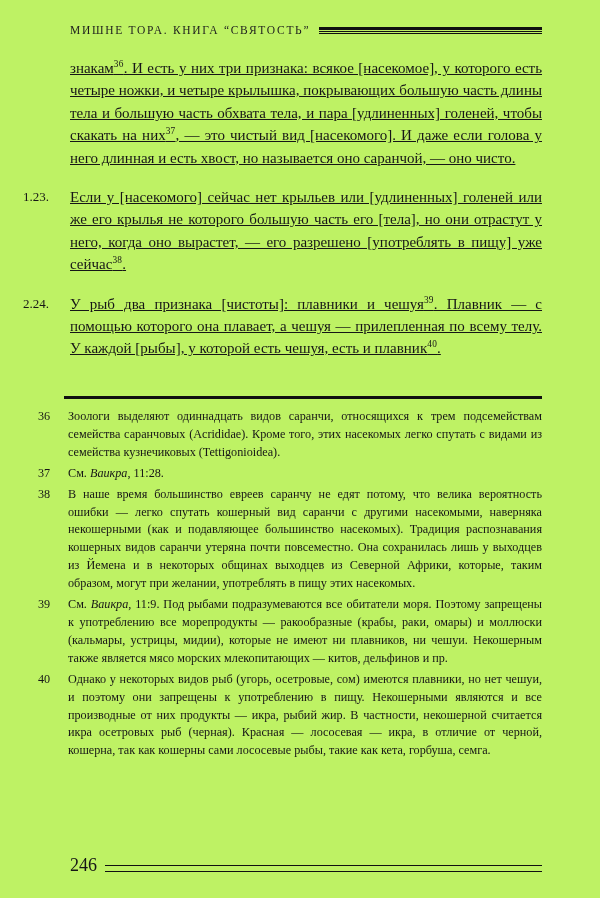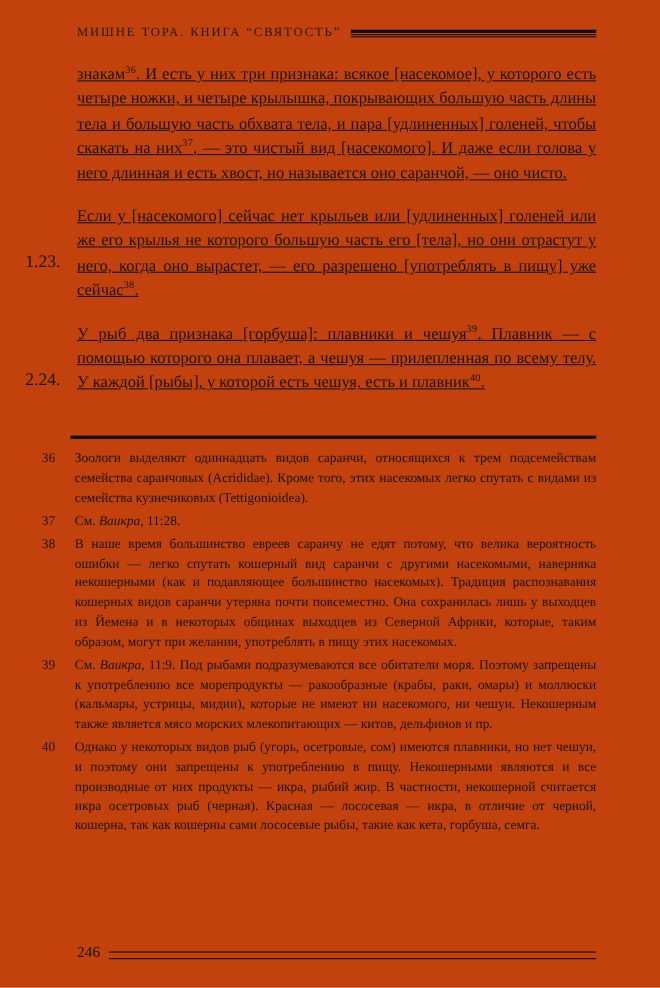--- a/index.html
+++ b/index.html
@@ -3,21 +3,21 @@
 <meta charset="utf-8">
 <title>Мишне Тора — стр. 246</title>
 <style>
   * { box-sizing: border-box; }
   html, body { margin: 0; padding: 0; background: #efefed; }
   .page {
     position: relative;
     width: 600px;
     height: 898px;
     margin: 0 auto;
-    background: #c2410c;
+    background: #bef264;
     color: #161616;
     font-family: "Liberation Serif", "DejaVu Serif", serif;
     overflow: hidden;
   }
 
   
   .header {
     position: absolute;
     top: 24px; left: 70px; right: 58px;
     display: flex; align-items: center;
@@ -45,23 +45,22 @@
     position: relative;
     font-size: 15px;
     line-height: 22.4px;
     text-align: justify;
     margin: 0 0 17px 0;
     text-decoration: underline;
   }
   .para-number {
     position: absolute;
     left: -47px; top: 0;
-    font-size: 16px;
+    font-size: 13px;
     text-align: center;
-    margin-top: 42px;
   }
   sup.fnref {
     font-size: 0.62em;
     line-height: 0;
     vertical-align: super;
     letter-spacing: 0.3px;
   }
 
   
   .fn-sep {
@@ -89,21 +88,21 @@
   }
   .footnote i { font-style: italic; }
 
   
   .footer {
     position: absolute;
     left: 70px; right: 58px; bottom: 24px;
     display: flex; align-items: flex-end;
   }
   .page-number {
-    font-size: 14px;
+    font-size: 18px;
     line-height: 1;
     color: #161616;
   }
   .footer-rule {
     flex: 1;
     margin-left: 8px;
     padding-bottom: 2px;
     display: flex; flex-direction: column;
   }
   .fr-thin { height: 1px; background: #101010; margin-top: 5px; }
@@ -125,42 +124,42 @@
   <div class="main">
     <p class="para">
       <span><span>знакам</span><sup class="fnref">36</sup><span>. И есть у них три признака: всякое [насекомое], у которого есть четыре ножки, и четыре крылышка, покрывающих большую часть длины тела и большую часть обхвата тела, и пара [удлиненных] голеней, чтобы скакать на них</span><sup class="fnref">37</sup><span>, — это чистый вид [насекомого]. И даже если голова у него длинная и есть хвост, но называется оно саранчой, — оно чисто.</span></span>
     </p>
     <p class="para">
       <span class="para-number">1.23.</span>
       <span><span>Если у [насекомого] сейчас нет крыльев или [удлиненных] голеней или же его крылья не которого большую часть его [тела], но они отрастут у него, когда оно вырастет, — его разрешено [употреблять в пищу] уже сейчас</span><sup class="fnref">38</sup><span>.</span></span>
     </p>
     <p class="para">
       <span class="para-number">2.24.</span>
-      <span><span>У рыб два признака [горбуша]: плавники и чешуя</span><sup class="fnref">39</sup><span>. Плавник — с помощью которого она плавает, а чешуя — прилепленная по всему телу. У каждой [рыбы], у которой есть чешуя, есть и плавник</span><sup class="fnref">40</sup><span>.</span></span>
+      <span><span>У рыб два признака [чистоты]: плавники и чешуя</span><sup class="fnref">39</sup><span>. Плавник — с помощью которого она плавает, а чешуя — прилепленная по всему телу. У каждой [рыбы], у которой есть чешуя, есть и плавник</span><sup class="fnref">40</sup><span>.</span></span>
     </p>
   </div>
 
   <div class="fn-sep"></div>
 
   <div class="footnotes">
     <div class="footnote">
       <span class="fn-num">36</span>
       <span><span>Зоологи выделяют одиннадцать видов саранчи, относящихся к трем подсемействам семейства саранчовых (Acrididae). Кроме того, этих насекомых легко спутать с видами из семейства кузнечиковых (Tettigonioidea).</span></span>
     </div>
     <div class="footnote">
       <span class="fn-num">37</span>
       <span><span>См. </span><i>Ваикра</i><span>, 11:28.</span></span>
     </div>
     <div class="footnote">
       <span class="fn-num">38</span>
       <span><span>В наше время большинство евреев саранчу не едят потому, что велика вероятность ошибки — легко спутать кошерный вид саранчи с другими насекомыми, наверняка некошерными (как и подавляющее большинство насекомых). Традиция распознавания кошерных видов саранчи утеряна почти повсеместно. Она сохранилась лишь у выходцев из Йемена и в некоторых общинах выходцев из Северной Африки, которые, таким образом, могут при желании, употреблять в пищу этих насекомых.</span></span>
     </div>
     <div class="footnote">
       <span class="fn-num">39</span>
-      <span><span>См. </span><i>Ваикра</i><span>, 11:9. Под рыбами подразумеваются все обитатели моря. Поэтому запрещены к употреблению все морепродукты — ракообразные (крабы, раки, омары) и моллюски (кальмары, устрицы, мидии), которые не имеют ни насекомого, ни чешуи. Некошерным также является мясо морских млекопитающих — китов, дельфинов и пр.</span></span>
+      <span><span>См. </span><i>Ваикра</i><span>, 11:9. Под рыбами подразумеваются все обитатели моря. Поэтому запрещены к употреблению все морепродукты — ракообразные (крабы, раки, омары) и моллюски (кальмары, устрицы, мидии), которые не имеют ни плавников, ни чешуи. Некошерным также является мясо морских млекопитающих — китов, дельфинов и пр.</span></span>
     </div>
     <div class="footnote">
       <span class="fn-num">40</span>
       <span><span>Однако у некоторых видов рыб (угорь, осетровые, сом) имеются плавники, но нет чешуи, и поэтому они запрещены к употреблению в пищу. Некошерными являются и все производные от них продукты — икра, рыбий жир. В частности, некошерной считается икра осетровых рыб (черная). Красная — лососевая — икра, в отличие от черной, кошерна, так как кошерны сами лососевые рыбы, такие как кета, горбуша, семга.</span></span>
     </div>
   </div>
 
   <div class="footer">
     <span class="page-number">246</span>
     <span class="footer-rule">

